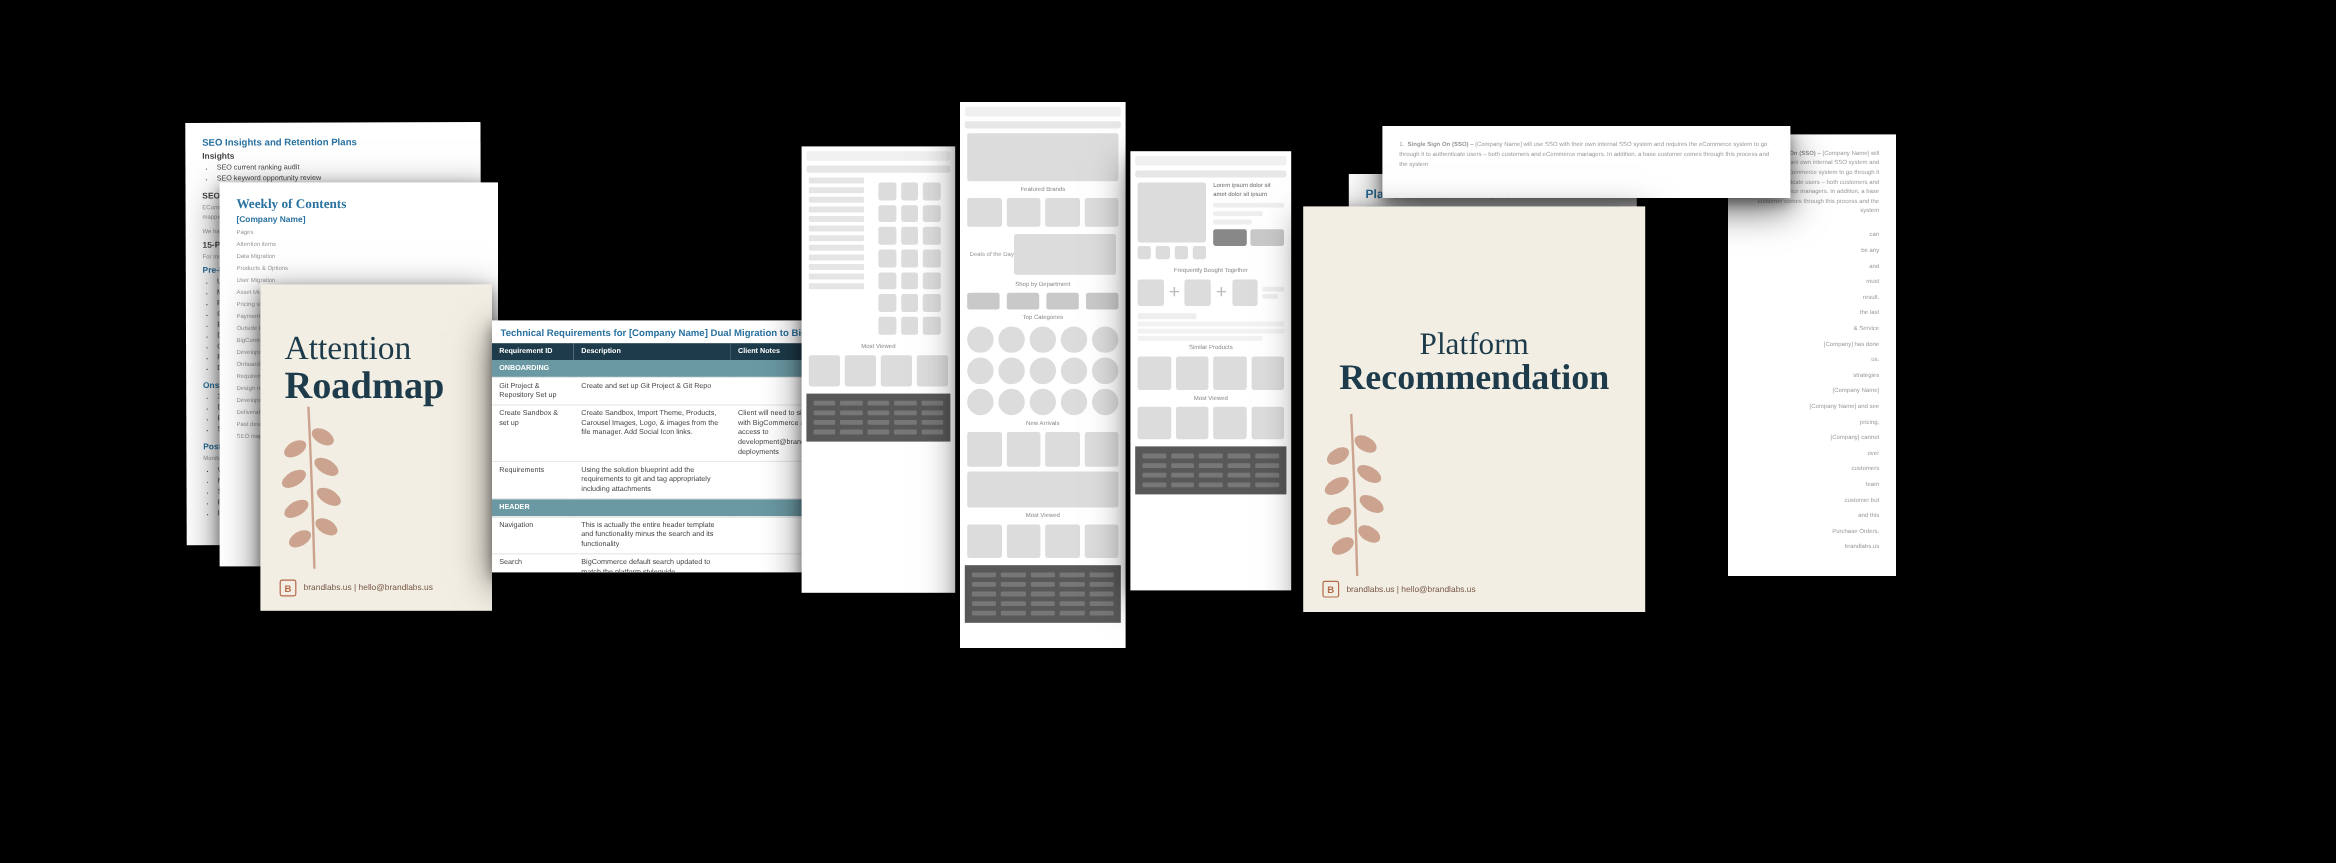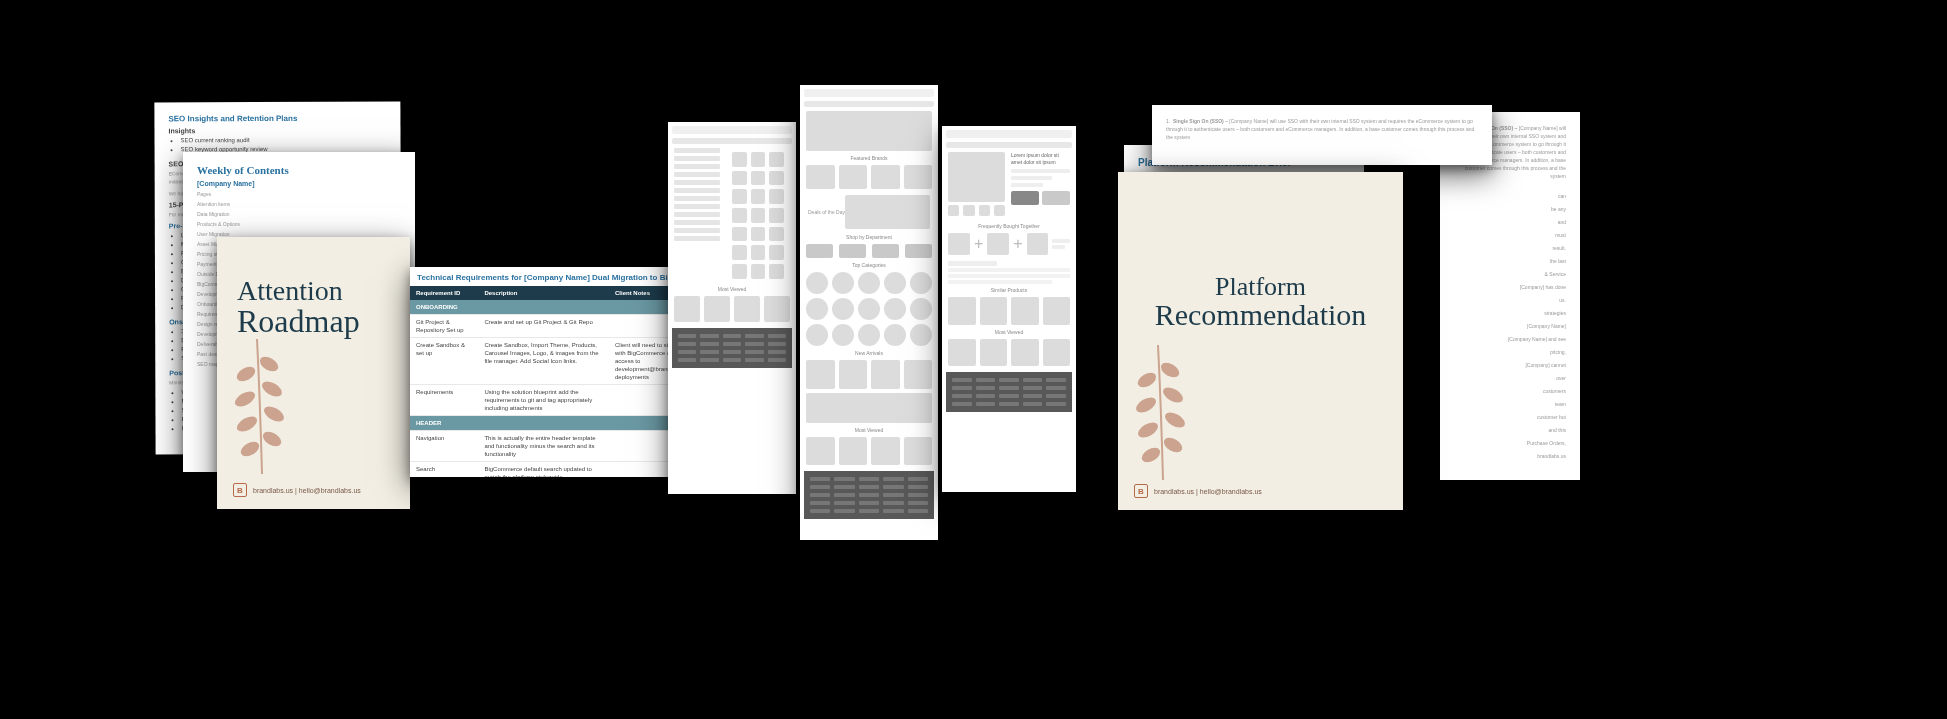--- a/index.html
+++ b/index.html
@@ -9,21 +9,21 @@
   .hdr{color:#2a72a0;font-weight:bold;font-size:8px;margin-bottom:4px;}
   .sub{font-weight:bold;font-size:7px;margin:4px 0 2px;}
   ul.b{margin:2px 0 6px 12px;padding:0;}
   ul.b li{margin:0;line-height:9px;}
   .mini{color:#999;font-size:5px;line-height:8px;}
 
   
   .cover{background:#f2eee3;}
   .cover .title{font-family:Georgia,'Times New Roman',serif;color:#1d3b4a;}
   .cover .t1{font-size:28px;font-weight:300;}
-  .cover .t2{font-size:32px;font-weight:400;margin-top:-4px;text-align:center;}
+  .cover .t2{font-size:32px;font-weight:700;margin-top:-4px;text-align:center;}
   .leaf{position:absolute;left:-10px;bottom:30px;width:110px;height:160px;opacity:.9;}
   .footerbar{position:absolute;left:16px;bottom:12px;display:flex;align-items:center;gap:6px;color:#7a5a4a;font-size:7px;}
   .footerbar .lg{width:12px;height:12px;border:1.5px solid #b56a4a;border-radius:2px;display:flex;align-items:center;justify-content:center;color:#b56a4a;font-weight:bold;font-size:8px;}
 
   
   .reqcard{background:#fff;}
   .reqtitle{text-align:center;color:#2a72a0;font-weight:bold;font-size:8px;padding:6px 0 4px;}
   table.req{width:100%;border-collapse:collapse;font-size:6px;}
   table.req th{background:#1d3b4a;color:#fff;text-align:left;padding:4px 6px;font-weight:600;}
   table.req td{padding:3px 6px;vertical-align:top;border-bottom:1px solid #e8e8e8;line-height:8px;}
@@ -490,21 +490,21 @@
   </div>
 
   <div class="doc notes" style="left:1152px;top:105px;width:340px;height:60px;overflow:hidden;">
     <div class="pad">
       <div class="mini">
         1. &nbsp;<b>Single Sign On (SSO) – </b><span>[Company Name] will use SSO with their own internal SSO system and requires the eCommerce system to go through it to authenticate users – both customers and eCommerce managers. In addition, a base customer comes through this process and the system</span>
       </div>
     </div>
   </div>
 
-  <div class="doc cover" style="left:1118px;top:172px;width:285px;height:338px;">
+  <div class="doc cover" style="left:1086px;top:172px;width:285px;height:338px;">
     <svg class="leaf" viewBox="0 0 100 160" style="bottom:25px;">
       <path d="M50 155 Q48 80 45 20" stroke="#c79b86" stroke-width="2" fill="none"></path>
       <ellipse cx="38" cy="130" rx="10" ry="6" fill="#c79b86" transform="rotate(-30 38 130)"></ellipse>
       <ellipse cx="60" cy="120" rx="10" ry="6" fill="#c79b86" transform="rotate(30 60 120)"></ellipse>
       <ellipse cx="35" cy="105" rx="11" ry="6" fill="#c79b86" transform="rotate(-30 35 105)"></ellipse>
       <ellipse cx="62" cy="95" rx="11" ry="6" fill="#c79b86" transform="rotate(30 62 95)"></ellipse>
       <ellipse cx="33" cy="80" rx="11" ry="6" fill="#c79b86" transform="rotate(-30 33 80)"></ellipse>
       <ellipse cx="60" cy="70" rx="11" ry="6" fill="#c79b86" transform="rotate(30 60 70)"></ellipse>
       <ellipse cx="34" cy="55" rx="10" ry="6" fill="#c79b86" transform="rotate(-30 34 55)"></ellipse>
       <ellipse cx="57" cy="45" rx="10" ry="6" fill="#c79b86" transform="rotate(30 57 45)"></ellipse>

